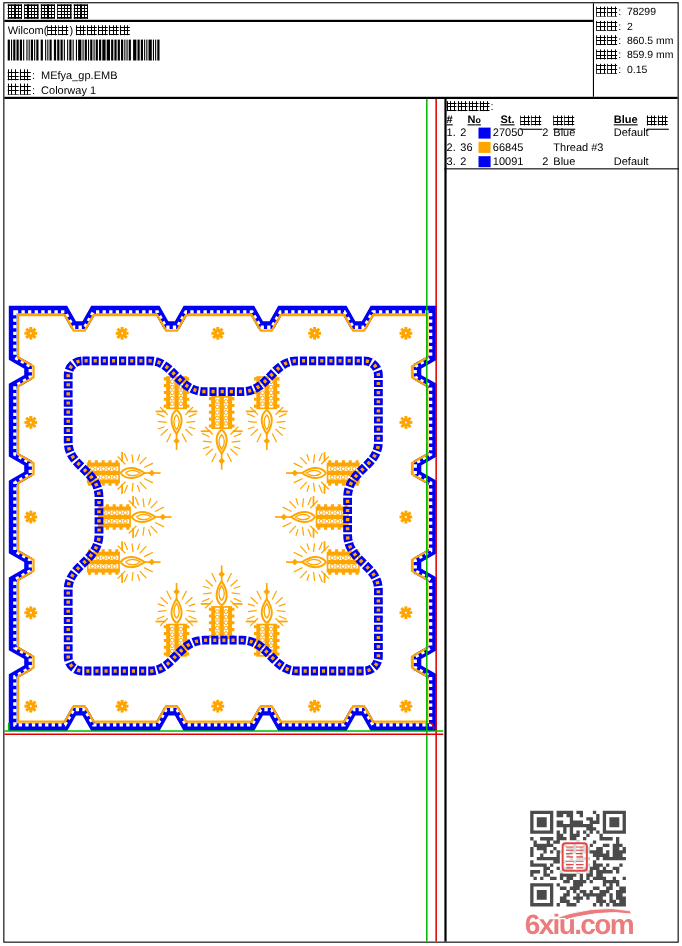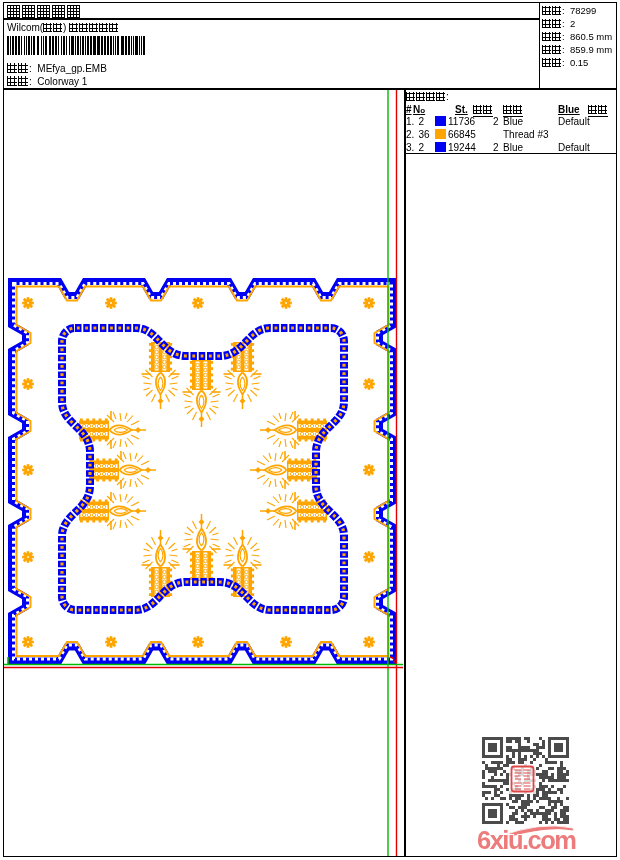--- a/index.html
+++ b/index.html
@@ -69,50 +69,50 @@
 <div class="ab t" style="left:542px;top:5px;font-size:9.5px"><span class="c" style="width:9px;height:9px"></span><span class="c" style="width:9px;height:9px"></span>:&nbsp; 78299</div>
 <div class="ab t" style="left:542px;top:18px;font-size:9.5px"><span class="c" style="width:9px;height:9px"></span><span class="c" style="width:9px;height:9px"></span>:&nbsp; 2</div>
 <div class="ab t" style="left:542px;top:31px;font-size:9.5px"><span class="c" style="width:9px;height:9px"></span><span class="c" style="width:9px;height:9px"></span>:&nbsp; 860.5 mm</div>
 <div class="ab t" style="left:542px;top:44px;font-size:9.5px"><span class="c" style="width:9px;height:9px"></span><span class="c" style="width:9px;height:9px"></span>:&nbsp; 859.9 mm</div>
 <div class="ab t" style="left:542px;top:57px;font-size:9.5px"><span class="c" style="width:9px;height:9px"></span><span class="c" style="width:9px;height:9px"></span>:&nbsp; 0.15</div>
 <div class="ab" style="left:4px;top:88px;width:612px;height:1.5px;background:#000"></div>
 <div class="ab" style="left:404px;top:89px;width:1.5px;height:767px;background:#000"></div>
 <div class="ab t" style="left:406px;top:91px"><span class="c" style="width:9px;height:9px"></span><span class="c" style="width:9px;height:9px"></span><span class="c" style="width:9px;height:9px"></span><span class="c" style="width:9px;height:9px"></span>:</div>
 <div class="ab t" style="left:406px;top:104px;font-weight:bold">
     <span class="u" style="position:absolute;left:0">#</span>
-    <span class="u" style="position:absolute;left:7px">N<span style="font-size:8px">o</span></span>
+    <span class="u" style="position:absolute;left:19px">N<span style="font-size:8px">o</span></span>
     <span class="u" style="position:absolute;left:49px">St.</span>
     <span style="position:absolute;left:67px;border-bottom:1.5px solid #000;padding-bottom:1px"><span class="c" style="width:9px;height:9px"></span><span class="c" style="width:9px;height:9px"></span></span>
     <span style="position:absolute;left:97px;border-bottom:1.5px solid #000;padding-bottom:1px"><span class="c" style="width:9px;height:9px"></span><span class="c" style="width:9px;height:9px"></span></span>
     <span class="u" style="position:absolute;left:152px">Blue</span>
     <span style="position:absolute;left:182px;border-bottom:1.5px solid #000;padding-bottom:1px"><span class="c" style="width:9px;height:9px"></span><span class="c" style="width:9px;height:9px"></span></span>
   </div>
 <div class="ab t" style="left:406px;top:116px">
     <span style="position:absolute;left:0">1.</span>
     <span style="position:absolute;left:12.5px">2</span>
     <span style="position:absolute;left:28.5px;top:0px;width:11px;height:10px;background:#0000f2"></span>
-    <span style="position:absolute;left:42px">11736</span>
+    <span style="position:absolute;left:42px">27050</span>
     <span style="position:absolute;left:87px">2</span>
     <span style="position:absolute;left:97px">Blue</span>
     <span style="position:absolute;left:152px">Default</span>
   </div>
 <div class="ab t" style="left:406px;top:129px">
     <span style="position:absolute;left:0">2.</span>
     <span style="position:absolute;left:12.5px">36</span>
     <span style="position:absolute;left:28.5px;top:0px;width:11px;height:10px;background:#ffa500"></span>
     <span style="position:absolute;left:42px">66845</span>
     <span style="position:absolute;left:87px"></span>
     <span style="position:absolute;left:97px">Thread #3</span>
     <span style="position:absolute;left:152px"></span>
   </div>
 <div class="ab t" style="left:406px;top:142px">
     <span style="position:absolute;left:0">3.</span>
     <span style="position:absolute;left:12.5px">2</span>
     <span style="position:absolute;left:28.5px;top:0px;width:11px;height:10px;background:#0000f2"></span>
-    <span style="position:absolute;left:42px">19244</span>
+    <span style="position:absolute;left:42px">10091</span>
     <span style="position:absolute;left:87px">2</span>
     <span style="position:absolute;left:97px">Blue</span>
     <span style="position:absolute;left:152px">Default</span>
   </div>
 <div class="ab" style="left:404px;top:153px;width:213px;height:1.2px;background:#000"></div>
 <svg class="ab" style="left:0;top:0" width="620" height="860" viewBox="0 0 620 860">
 <path d="M 11.5 281.5 L 59.0 281.5 L 67.0 295.5 L 77.0 295.5 L 85.0 281.5 L 143.0 281.5 L 151.0 295.5 L 161.0 295.5 L 169.0 281.5 L 229.0 281.5 L 237.0 295.5 L 247.0 295.5 L 255.0 281.5 L 313.0 281.5 L 321.0 295.5 L 331.0 295.5 L 339.0 281.5 L 393.5 281.5 L 393.5 325.0 L 379.5 333.0 L 379.5 343.0 L 393.5 351.0 L 393.5 413.0 L 379.5 421.0 L 379.5 431.0 L 393.5 439.0 L 393.5 501.0 L 379.5 509.0 L 379.5 519.0 L 393.5 527.0 L 393.5 589.0 L 379.5 597.0 L 379.5 607.0 L 393.5 615.0 L 393.5 661.0 L 339.0 661.0 L 331.0 647.0 L 321.0 647.0 L 313.0 661.0 L 255.0 661.0 L 247.0 647.0 L 237.0 647.0 L 229.0 661.0 L 169.0 661.0 L 161.0 647.0 L 151.0 647.0 L 143.0 661.0 L 85.0 661.0 L 77.0 647.0 L 67.0 647.0 L 59.0 661.0 L 11.5 661.0 L 11.5 615.0 L 25.5 607.0 L 25.5 597.0 L 11.5 589.0 L 11.5 527.0 L 25.5 519.0 L 25.5 509.0 L 11.5 501.0 L 11.5 439.0 L 25.5 431.0 L 25.5 421.0 L 11.5 413.0 L 11.5 351.0 L 25.5 343.0 L 25.5 333.0 L 11.5 325.0 Z" fill="none" stroke="#0000f2" stroke-width="7"></path>
 <path d="M 13.5 283.5 L 59.0 283.5 L 67.0 297.5 L 77.0 297.5 L 85.0 283.5 L 143.0 283.5 L 151.0 297.5 L 161.0 297.5 L 169.0 283.5 L 229.0 283.5 L 237.0 297.5 L 247.0 297.5 L 255.0 283.5 L 313.0 283.5 L 321.0 297.5 L 331.0 297.5 L 339.0 283.5 L 391.5 283.5 L 391.5 325.0 L 377.5 333.0 L 377.5 343.0 L 391.5 351.0 L 391.5 413.0 L 377.5 421.0 L 377.5 431.0 L 391.5 439.0 L 391.5 501.0 L 377.5 509.0 L 377.5 519.0 L 391.5 527.0 L 391.5 589.0 L 377.5 597.0 L 377.5 607.0 L 391.5 615.0 L 391.5 659.0 L 339.0 659.0 L 331.0 645.0 L 321.0 645.0 L 313.0 659.0 L 255.0 659.0 L 247.0 645.0 L 237.0 645.0 L 229.0 659.0 L 169.0 659.0 L 161.0 645.0 L 151.0 645.0 L 143.0 659.0 L 85.0 659.0 L 77.0 645.0 L 67.0 645.0 L 59.0 659.0 L 13.5 659.0 L 13.5 615.0 L 27.5 607.0 L 27.5 597.0 L 13.5 589.0 L 13.5 527.0 L 27.5 519.0 L 27.5 509.0 L 13.5 501.0 L 13.5 439.0 L 27.5 431.0 L 27.5 421.0 L 13.5 413.0 L 13.5 351.0 L 27.5 343.0 L 27.5 333.0 L 13.5 325.0 Z" fill="none" stroke="#fff" stroke-width="3" stroke-dasharray="3 3"></path>
 <path d="M 16.5 286.5 L 59.0 286.5 L 67.0 300.5 L 77.0 300.5 L 85.0 286.5 L 143.0 286.5 L 151.0 300.5 L 161.0 300.5 L 169.0 286.5 L 229.0 286.5 L 237.0 300.5 L 247.0 300.5 L 255.0 286.5 L 313.0 286.5 L 321.0 300.5 L 331.0 300.5 L 339.0 286.5 L 388.5 286.5 L 388.5 325.0 L 374.5 333.0 L 374.5 343.0 L 388.5 351.0 L 388.5 413.0 L 374.5 421.0 L 374.5 431.0 L 388.5 439.0 L 388.5 501.0 L 374.5 509.0 L 374.5 519.0 L 388.5 527.0 L 388.5 589.0 L 374.5 597.0 L 374.5 607.0 L 388.5 615.0 L 388.5 656.0 L 339.0 656.0 L 331.0 642.0 L 321.0 642.0 L 313.0 656.0 L 255.0 656.0 L 247.0 642.0 L 237.0 642.0 L 229.0 656.0 L 169.0 656.0 L 161.0 642.0 L 151.0 642.0 L 143.0 656.0 L 85.0 656.0 L 77.0 642.0 L 67.0 642.0 L 59.0 656.0 L 16.5 656.0 L 16.5 615.0 L 30.5 607.0 L 30.5 597.0 L 16.5 589.0 L 16.5 527.0 L 30.5 519.0 L 30.5 509.0 L 16.5 501.0 L 16.5 439.0 L 30.5 431.0 L 30.5 421.0 L 16.5 413.0 L 16.5 351.0 L 30.5 343.0 L 30.5 333.0 L 16.5 325.0 Z" fill="none" stroke="#ffa500" stroke-width="2"></path>
 <defs>

